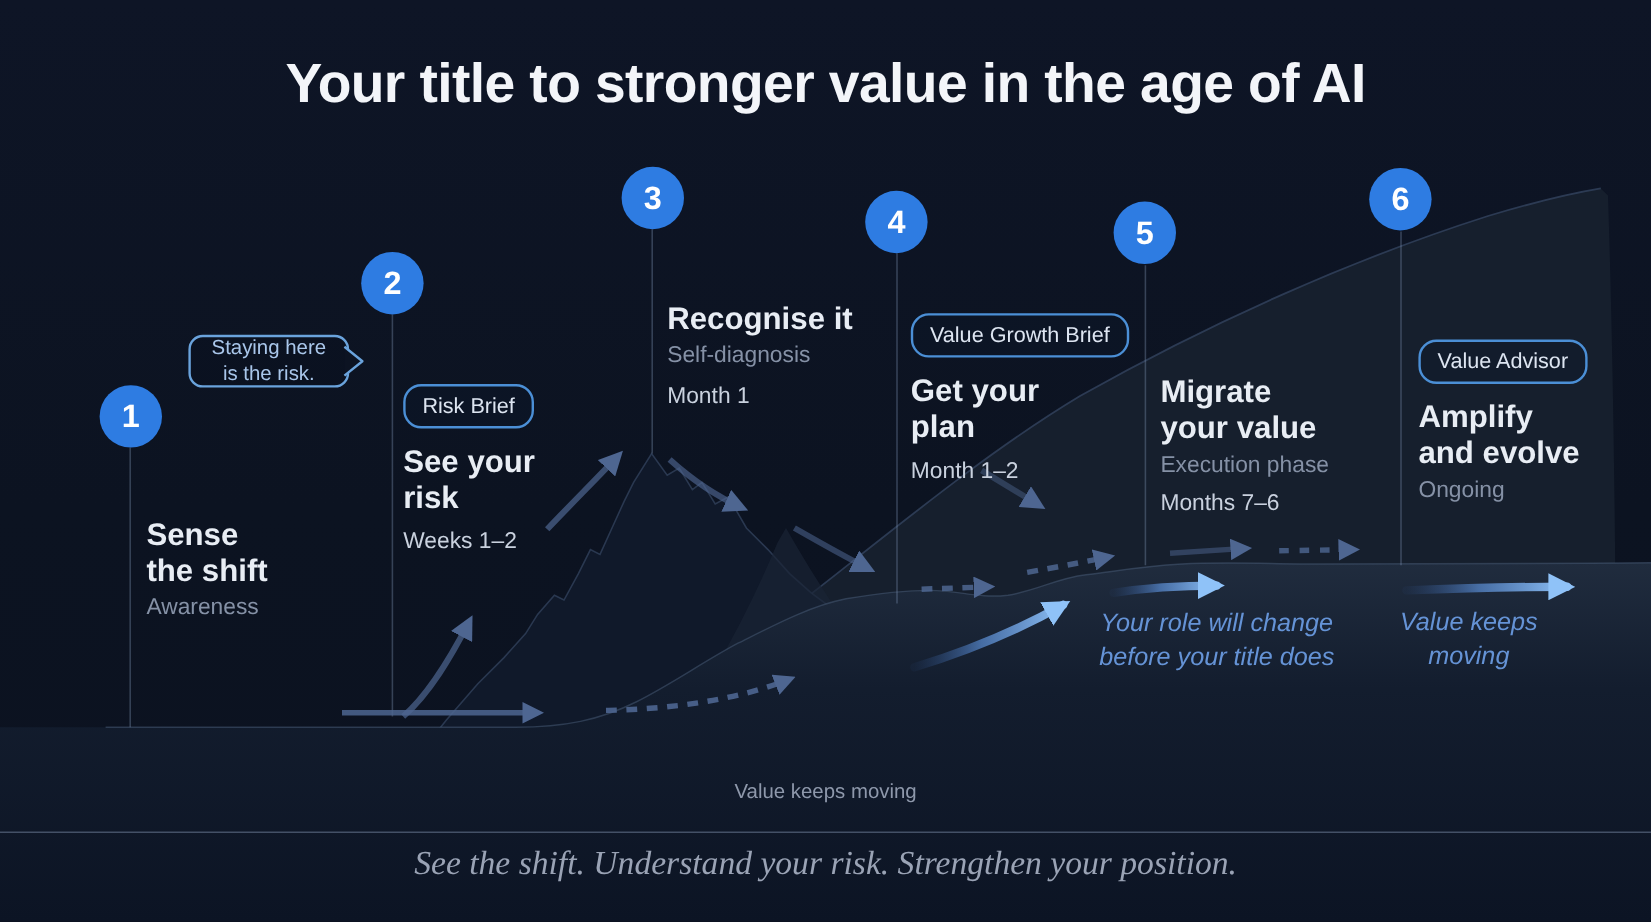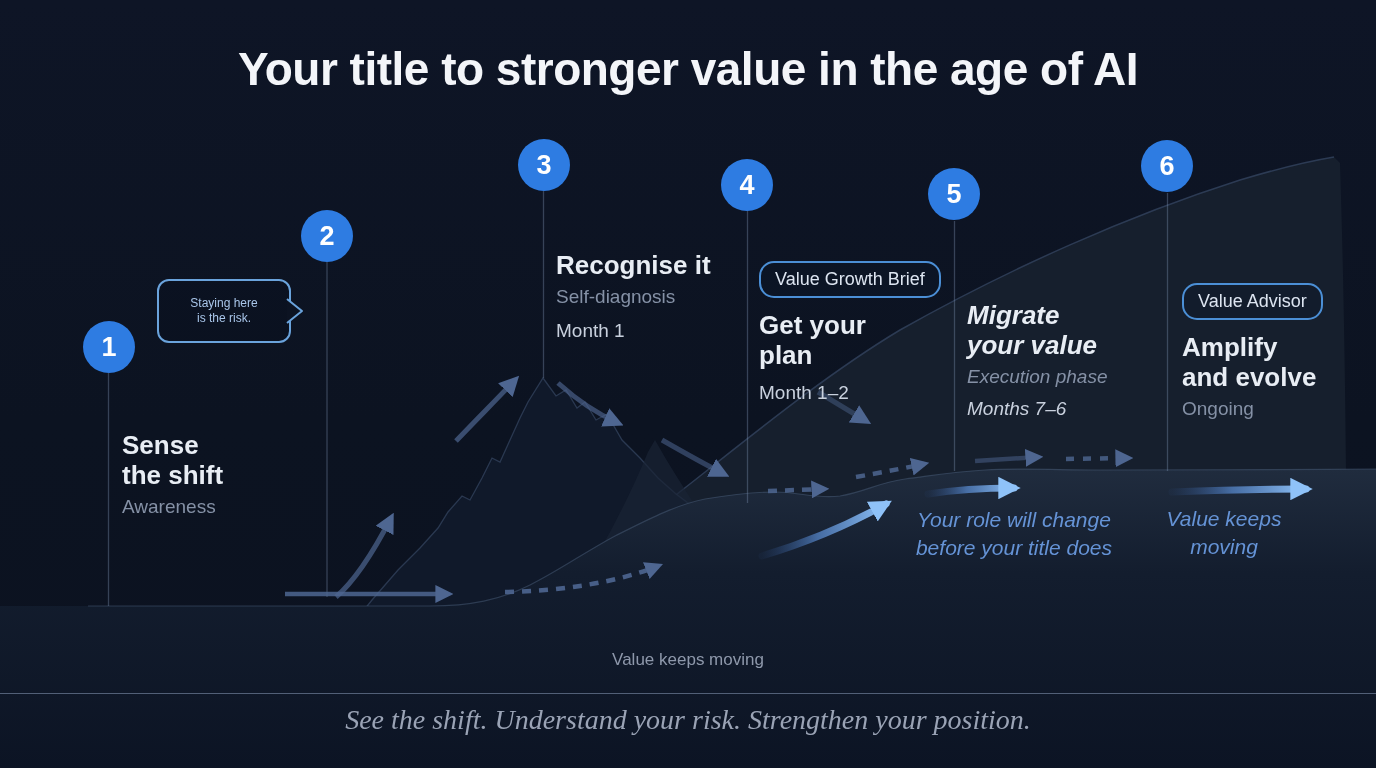--- a/index.html
+++ b/index.html
@@ -10,24 +10,24 @@
   .main-title{position:absolute;top:42px;left:0;width:100%;margin:0;text-align:center;
     font-size:46px;font-weight:700;color:#f3f5f9;letter-spacing:-0.5px;}
   .num-circle{position:absolute;width:52px;height:52px;border-radius:50%;background:#2e7ce2;
     color:#ffffff;font-size:27px;font-weight:700;display:flex;align-items:center;justify-content:center;}
   .step{position:absolute;}
   .badge{display:inline-block;border:2px solid #4b8fd6;border-radius:15px;padding:6px 14px;
     font-size:18px;color:#dde5f1;background:rgba(12,22,42,0.35);margin-bottom:12px;}
   .step-heading{font-size:26px;font-weight:700;color:#e8edf4;line-height:1.16;}
   .step-sub{font-size:19px;color:#8591a6;margin-top:6px;}
   .step-time{font-size:19px;color:#c9d1de;margin-top:12px;}
-  .bubble{position:absolute;left:157px;top:279px;width:134px;height:64px;box-sizing:border-box;
+  .bubble{position:absolute;left:157px;top:279px;width:134px;height:44px;box-sizing:border-box;
     border:2px solid #6aa3dc;border-radius:12px;background:rgba(10,17,32,0.6);
     display:flex;flex-direction:column;align-items:center;justify-content:center;
-    font-size:12px;line-height:1.28;color:#a9c6ea;text-align:center;}
+    font-size:17px;line-height:1.28;color:#a9c6ea;text-align:center;}
   .bubble-notch{position:absolute;right:-16px;top:50%;transform:translateY(-50%);}
   .ann{position:absolute;text-align:center;font-style:italic;font-size:21px;line-height:1.33;color:#6593d6;}
   .baseline-note{position:absolute;top:650px;left:0;width:100%;text-align:center;font-size:17px;color:#8e98ab;}
   .divider{position:absolute;top:693px;left:0;width:100%;height:1px;background:rgba(165,185,215,0.45);}
   .tagline{position:absolute;top:704px;left:0;width:100%;text-align:center;
     font-family:"Liberation Serif",serif;font-size:28px;color:#9aa3b5;font-style:italic;}
 </style>
 </head>
 <body>
 
@@ -111,39 +111,47 @@
   </div>
 
   <div class="step" style="left:122px;top:430px;">
     <div class="step-heading">
       <div>Sense</div>
       <div>the shift</div>
     </div>
     <div class="step-sub">Awareness</div>
   </div>
 
+  <div class="step" style="left:336px;top:320px;">
+    <div><span class="badge">Risk Brief</span></div>
+    <div class="step-heading">
+      <div>See your</div>
+      <div>risk</div>
+    </div>
+    <div class="step-time">Weeks 1–2</div>
+  </div>
 
   <div class="step" style="left:556px;top:250px;">
     <div class="step-heading">
       <div>Recognise it</div>
     </div>
     <div class="step-sub">Self-diagnosis</div>
     <div class="step-time">Month 1</div>
   </div>
 
   <div class="step" style="left:759px;top:261px;">
     <div><span class="badge">Value Growth Brief</span></div>
     <div class="step-heading">
       <div>Get your</div>
       <div>plan</div>
     </div>
     <div class="step-time">Month 1–2</div>
   </div>
 
-  <div class="step" style="left:967px;top:300px;font-style:italic;">
+  <div class="step" style="left:967px;top:311px;">
     <div class="step-heading">
       <div>Migrate</div>
       <div>your value</div>
     </div>
     <div class="step-sub">Execution phase</div>
     <div class="step-time" style="margin-top:10px;">Months 7–6</div>
   </div>
 
   <div class="step" style="left:1182px;top:243px;margin-top:40px;">
     <div><span class="badge">Value Advisor</span></div>

